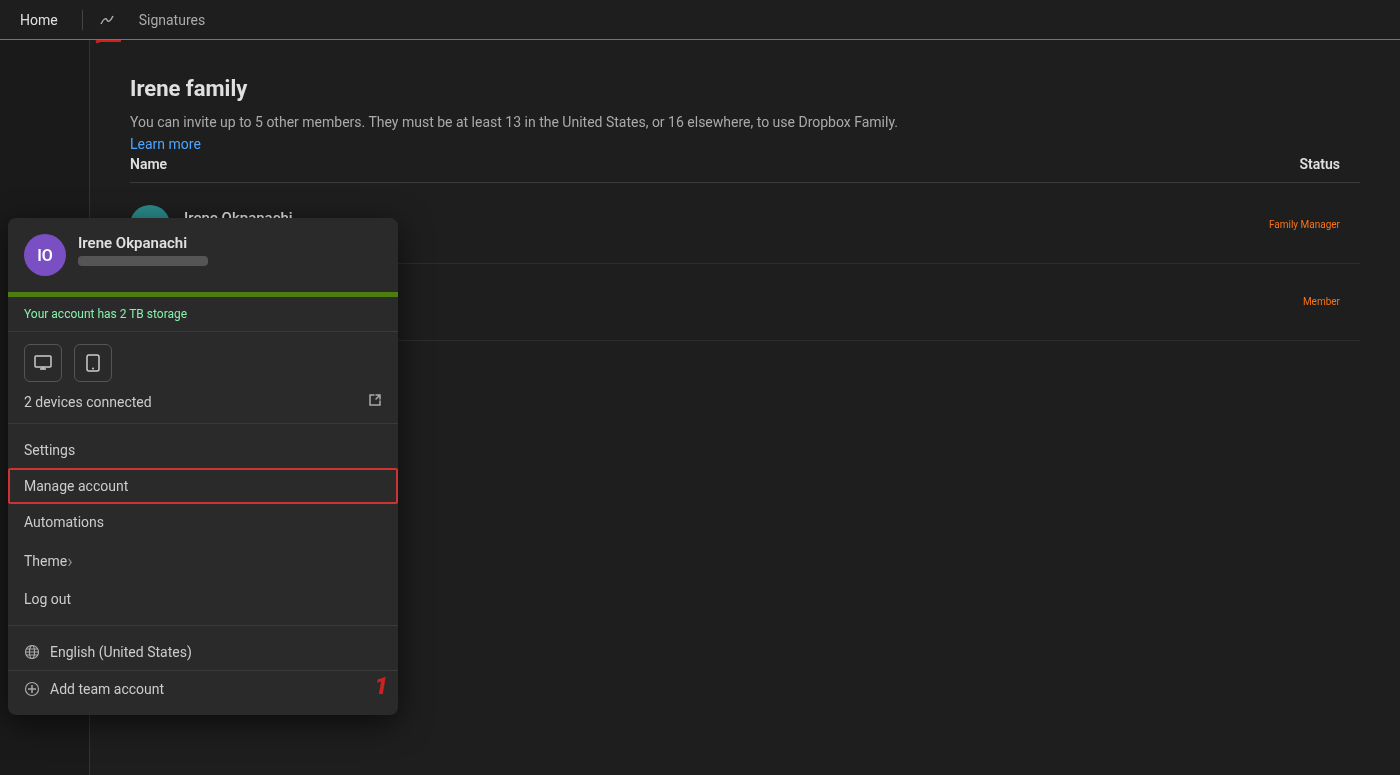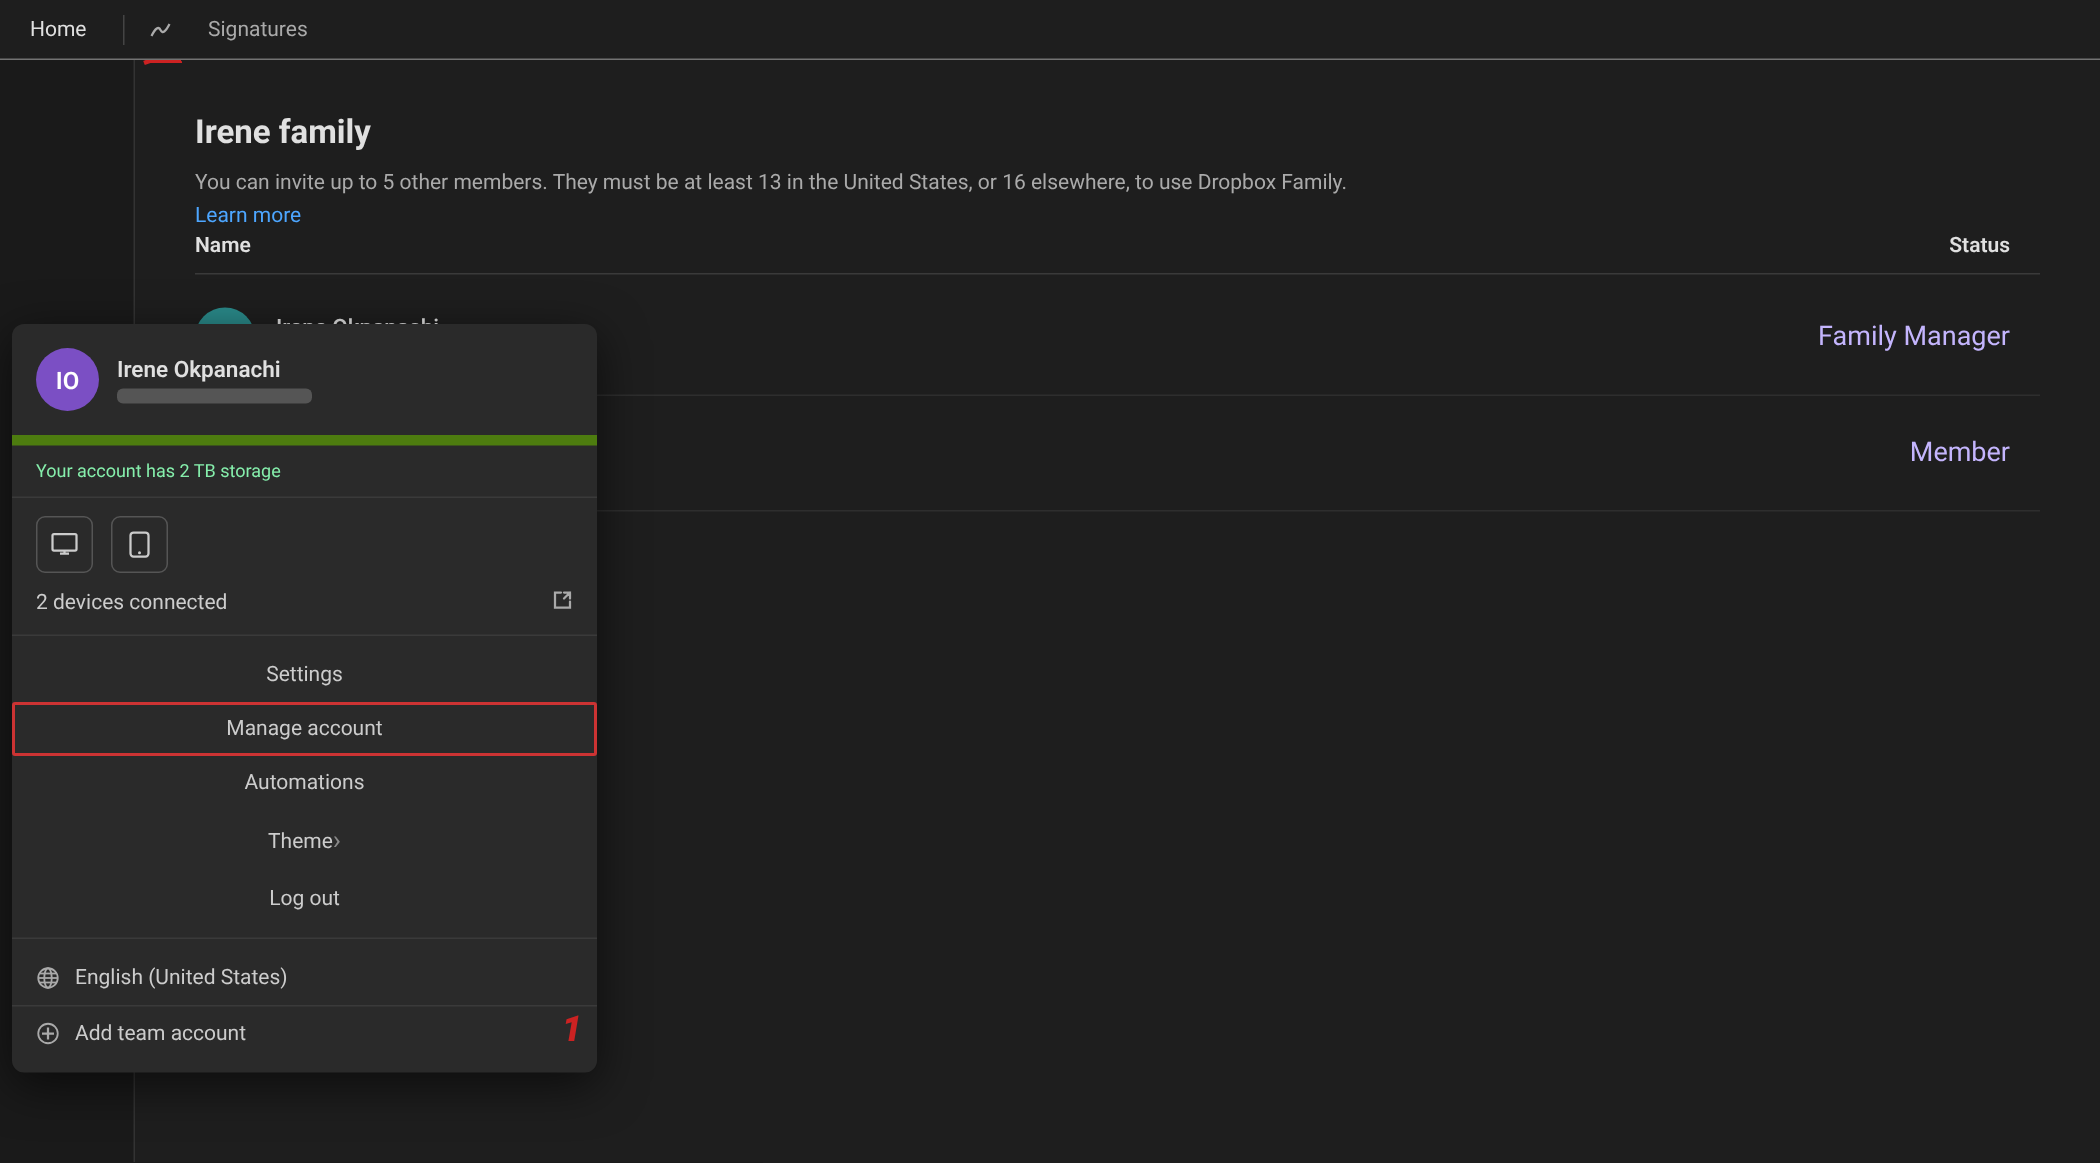--- a/index.html
+++ b/index.html
@@ -77,23 +77,23 @@
       border-radius: 8px;
       box-shadow: 0 8px 32px rgba(0,0,0,0.6);
       z-index: 100;
       padding: 0;
       overflow: hidden;
     }
 
     .dropdown-user-section {
       padding: 16px;
       display: flex;
-      align-items: center;
+      align-items: flex-start;
       gap: 12px;
-      border-bottom: 7px solid #4d7c0f;
+      border-bottom: 5px solid #4d7c0f;
     }
 
     .avatar-circle {
       width: 42px;
       height: 42px;
       border-radius: 50%;
       background: #7b4fc4;
       display: flex;
       align-items: center;
       justify-content: center;
@@ -175,21 +175,21 @@
       border-bottom: 1px solid #3a3a3a;
     }
 
     .dropdown-menu-item {
       padding: 10px 16px;
       font-size: 14px;
       color: #ccc;
       cursor: pointer;
       display: flex;
       align-items: center;
-      justify-content: center;
+      justify-content: flex-start;
     }
 
     .dropdown-menu-item.highlighted {
       outline: 2px solid #cc3333;
       outline-offset: -2px;
       border-radius: 2px;
     }
 
     .dropdown-bottom {
       padding: 8px 0;
@@ -336,22 +336,22 @@
 
     .member-email-blur {
       height: 9px;
       background: #444;
       border-radius: 4px;
       width: 140px;
       margin-top: 5px;
     }
 
     .member-status {
-      font-size: 18px;
-      color: #c4b5fd;
+      font-size: 10px;
+      color: #f97316;
       padding-right: 20px;
     }
 
     .invites-left {
       margin-top: 20px;
       font-size: 14px;
       color: #aaa;
     }
 
     

